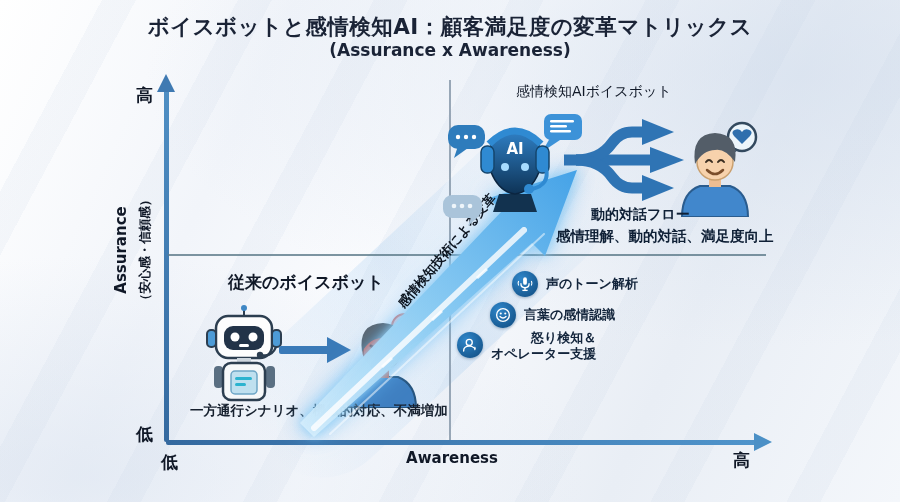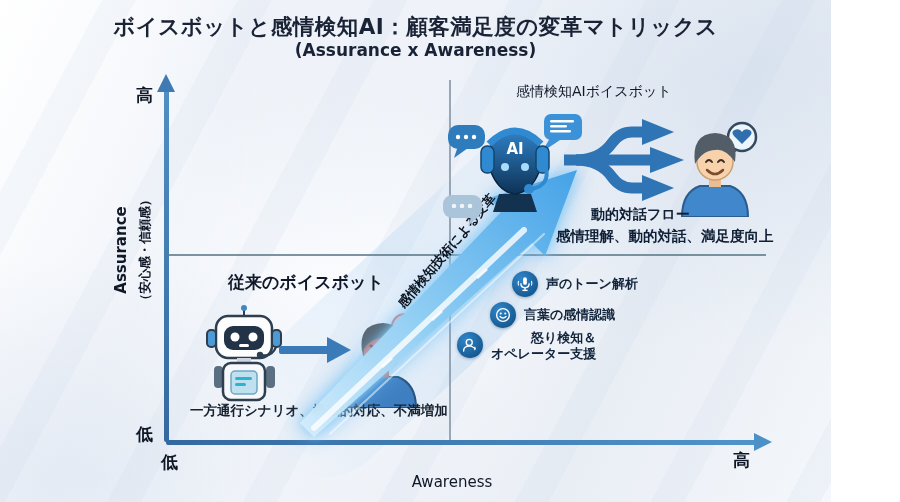--- a/index.html
+++ b/index.html
@@ -1,18 +1,18 @@
 <!DOCTYPE html>
 <html><head>
 <meta charset="utf-8">
 <style>
   html,body{margin:0;padding:0;}
   body{font-family:"DejaVu Sans","Liberation Sans",sans-serif;}
   #stage{
-    position:relative;width:831px;height:502px;overflow:hidden;
+    position:relative;width:900px;height:502px;overflow:hidden;
     background:
       radial-gradient(120% 90% at 88% 15%, rgba(208,220,236,.55), rgba(255,255,255,0) 60%),
       radial-gradient(100% 80% at 10% 95%, rgba(214,224,238,.5), rgba(255,255,255,0) 55%),
       linear-gradient(115deg,#ffffff 0%,#f2f5fa 26%,#fbfcfe 46%,#e9eef5 74%,#f4f7fb 100%);
     color:#1b2433;
   }
   #stage::before{
     content:"";position:absolute;inset:0;
     background:repeating-linear-gradient(118deg, rgba(255,255,255,0) 0 90px, rgba(190,205,225,.12) 90px 120px);
     pointer-events:none;
@@ -26,21 +26,21 @@
   .y-arrow{left:157px;top:74px;width:0;height:0;border-left:9px solid transparent;border-right:9px solid transparent;border-bottom:18px solid #3f7ab2;}
   .x-axis{left:166px;top:440px;width:590px;height:4.5px;background:linear-gradient(90deg,#34699f,#4f94cb);border-radius:2px;}
   .x-arrow{left:754px;top:433px;width:0;height:0;border-top:9px solid transparent;border-bottom:9px solid transparent;border-left:18px solid #4b90c6;}
   .divider-v{left:449px;top:80px;width:2px;height:360px;background:#7b8da0;opacity:.75;}
   .divider-h{left:168px;top:254px;width:598px;height:2px;background:#5d7a8a;opacity:.8;}
   .axis-end{font-size:17px;font-weight:800;color:#101827;}
   .y-label-wrap{left:121px;top:250px;transform:translate(-50%,-50%) rotate(-90deg);transform-origin:center;white-space:nowrap;text-align:center;}
   .y-label-name{font-size:15px;font-weight:800;color:#101827;}
   .y-label-sub-wrap{left:145px;top:250px;transform:translate(-50%,-50%) rotate(-90deg);white-space:nowrap;}
   .y-label-sub{font-size:12.5px;font-weight:700;color:#101827;}
-  .x-label-name{left:352px;top:449px;width:200px;text-align:center;font-size:15px;font-weight:400;color:#101827;margin-top:24px;}
+  .x-label-name{left:352px;top:449px;width:200px;text-align:center;font-size:15px;font-weight:700;color:#101827;}
   .x-label-sub{left:332px;top:467px;width:240px;text-align:center;font-size:12.5px;font-weight:700;color:#101827;}
   
   .q-trad-heading{left:218px;top:271px;width:176px;text-align:center;font-size:17px;font-weight:800;color:#101827;}
   .q-trad-caption{left:190px;top:402px;width:250px;font-size:13.5px;font-weight:700;color:#16202e;white-space:nowrap;}
   .q-ai-heading{left:516px;top:83px;font-size:14px;font-weight:400;color:#101827;white-space:nowrap;}
   .flow-label{left:591px;top:206px;font-size:14px;font-weight:800;color:#0f2036;white-space:nowrap;}
   .benefits{left:556px;top:227px;font-size:14.5px;font-weight:800;color:#0f2036;white-space:nowrap;}
   .arrow-label{left:447px;top:251px;transform:translate(-50%,-50%) rotate(-50deg);font-size:13px;font-weight:800;color:#0c141f;white-space:nowrap;}
   
   .feat-circle{width:26px;height:26px;border-radius:50%;background:radial-gradient(circle at 35% 30%,#2f86c9,#0f4a7e);box-shadow:0 1px 3px rgba(20,60,100,.35);display:flex;align-items:center;justify-content:center;}

